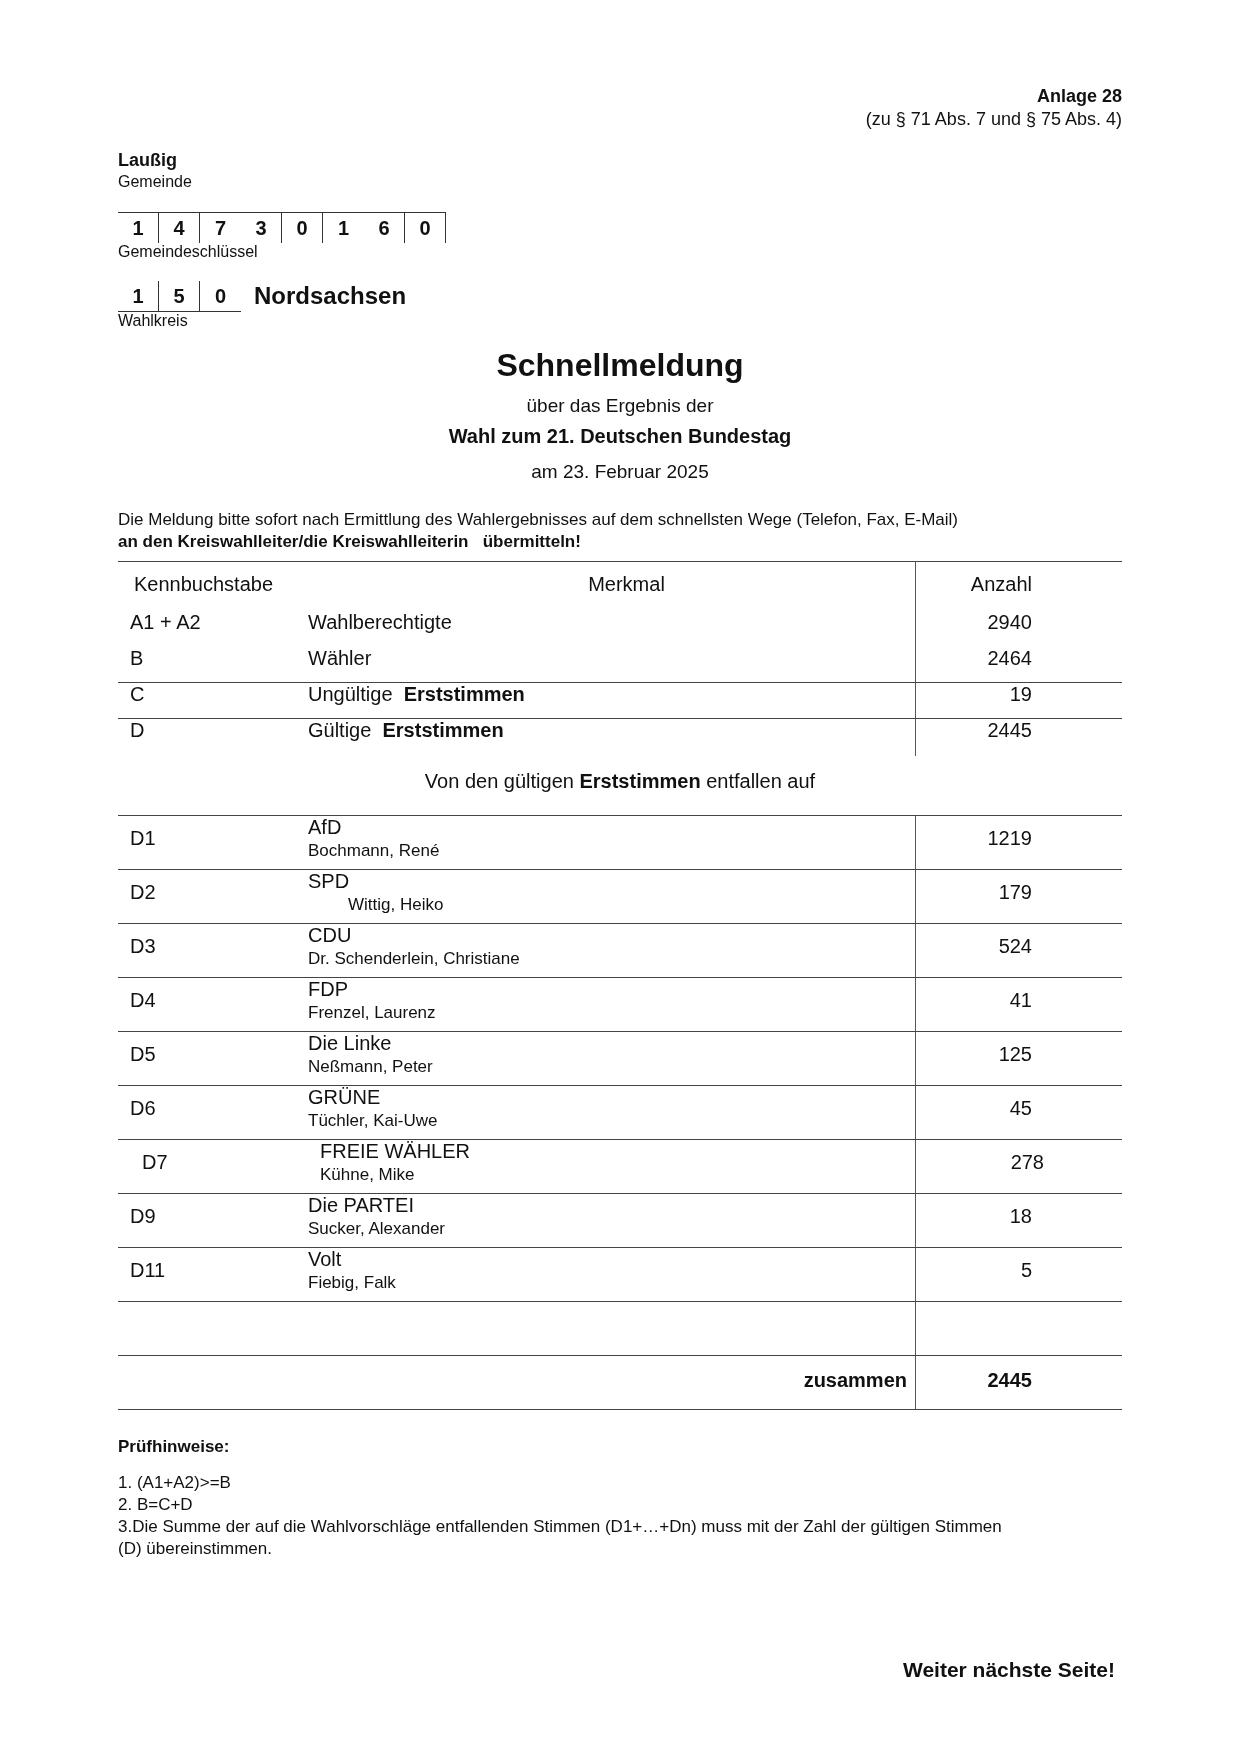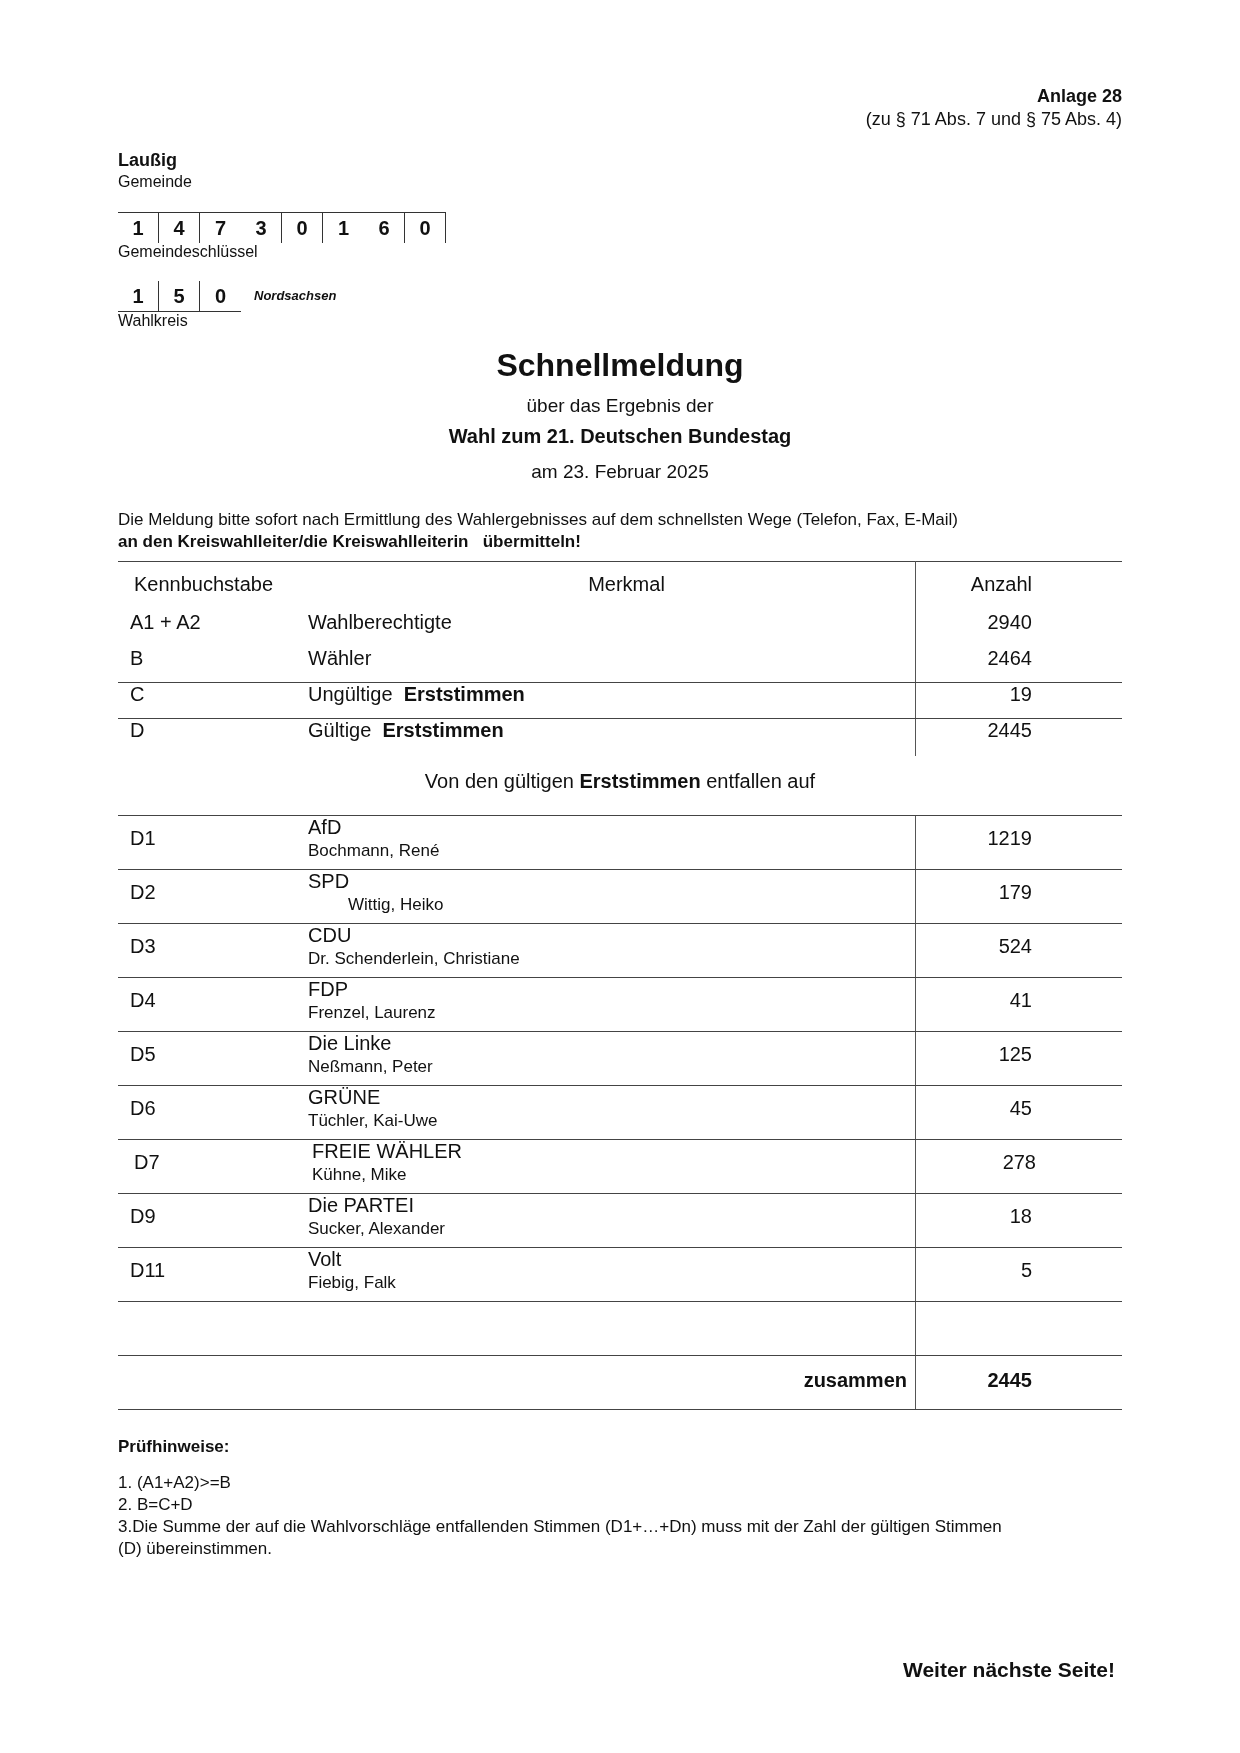--- a/index.html
+++ b/index.html
@@ -14,21 +14,21 @@
   #gemeinde-label { left: 118px; top: 173px; font-size: 16px; }
 
   .digit-row { display: flex; }
   .digit { width: 41px; height: 30px; font-size: 20px; font-weight: bold; text-align: center; line-height: 30px; box-sizing: border-box; }
   .digit.div { border-right: 1px solid #333; }
 
   #gkz { left: 118px; top: 212px; border-top: 1px solid #333; }
   #gkz-label { left: 118px; top: 243px; font-size: 16px; }
 
   #wk { left: 118px; top: 281px; border-bottom: 1px solid #333; }
-  #wk-name { left: 254px; top: 283px; font-size: 13px; font-weight: bold; line-height: 26px; font-style: italic; }
+  #wk-name { left: 254px; top: 283px; font-size: 24px; font-weight: bold; line-height: 26px; }
   #wk-label { left: 118px; top: 312px; font-size: 16px; }
 
   .center { left: 0; width: 1240px; text-align: center; }
   #title { top: 347px; font-size: 32px; font-weight: bold; }
   #subtitle1 { top: 395px; font-size: 19px; }
   #subtitle2 { top: 425px; font-size: 20px; font-weight: bold; }
   #subtitle3 { top: 461px; font-size: 19px; }
 
   #note1 { left: 118px; top: 510px; font-size: 17px; }
   #note2 { left: 118px; top: 532px; font-size: 17px; font-weight: bold; white-space: pre; }
@@ -166,21 +166,21 @@
   <div class="hline" style="top:270px;"></div>
 
   <div style="position:absolute; left:0; top:270px; width:1004px; height:54px;">
     <div class="cell c1" style="top:12px;">D6</div>
     <div class="party" style="top:1px;">GRÜNE</div>
     <div class="cand" style="top:26px;">Tüchler,  Kai-Uwe</div>
     <div class="cell c3" style="top:12px;">45</div>
   </div>
   <div class="hline" style="top:324px;"></div>
 
-  <div style="position:absolute; left:4px; top:324px; width:1004px; height:54px;">
+  <div style="position:absolute; left:12px; top:324px; width:1004px; height:54px;">
     <div class="cell c1" style="top:12px;">D7</div>
     <div class="party" style="top:1px;">FREIE WÄHLER</div>
     <div class="cand" style="top:26px;">Kühne,  Mike</div>
     <div class="cell c3" style="top:12px;">278</div>
   </div>
   <div class="hline" style="top:378px;"></div>
 
   <div style="position:absolute; left:0; top:378px; width:1004px; height:54px;">
     <div class="cell c1" style="top:12px;">D9</div>
     <div class="party" style="top:1px;">Die PARTEI</div>

